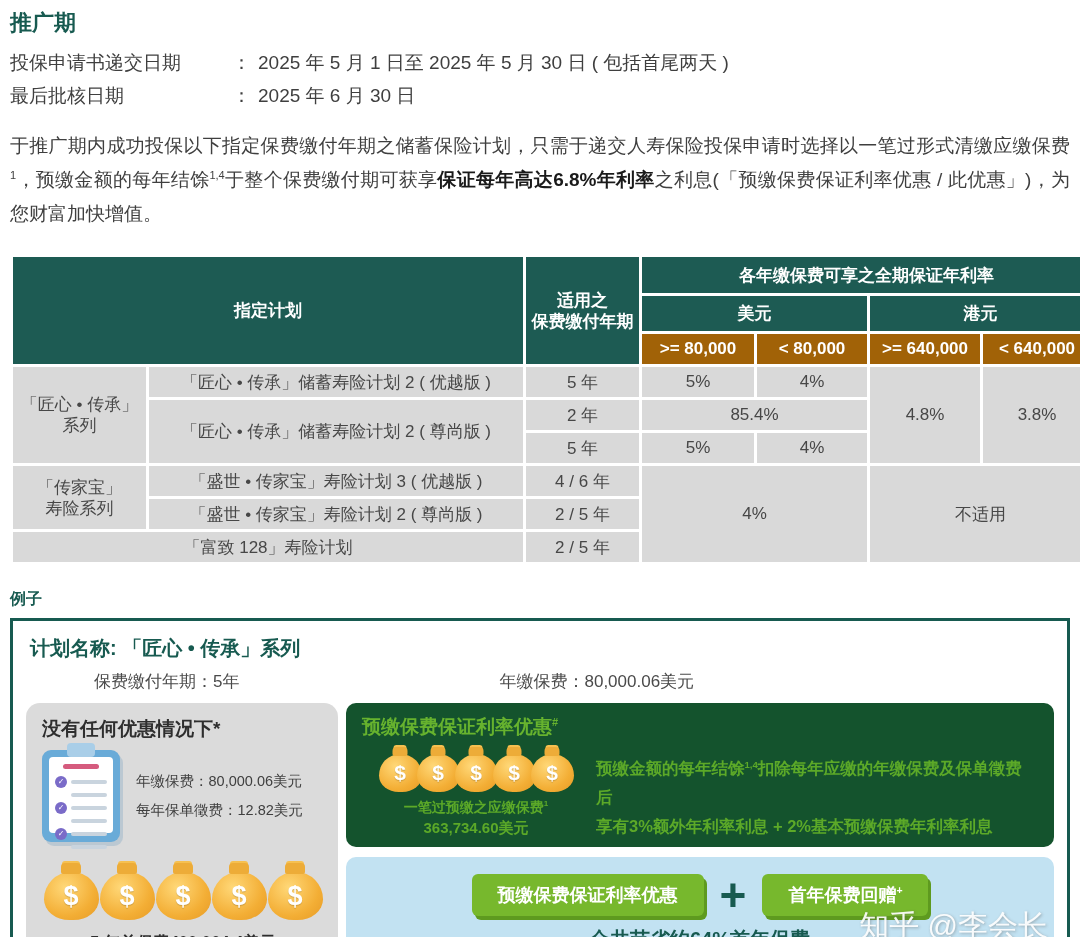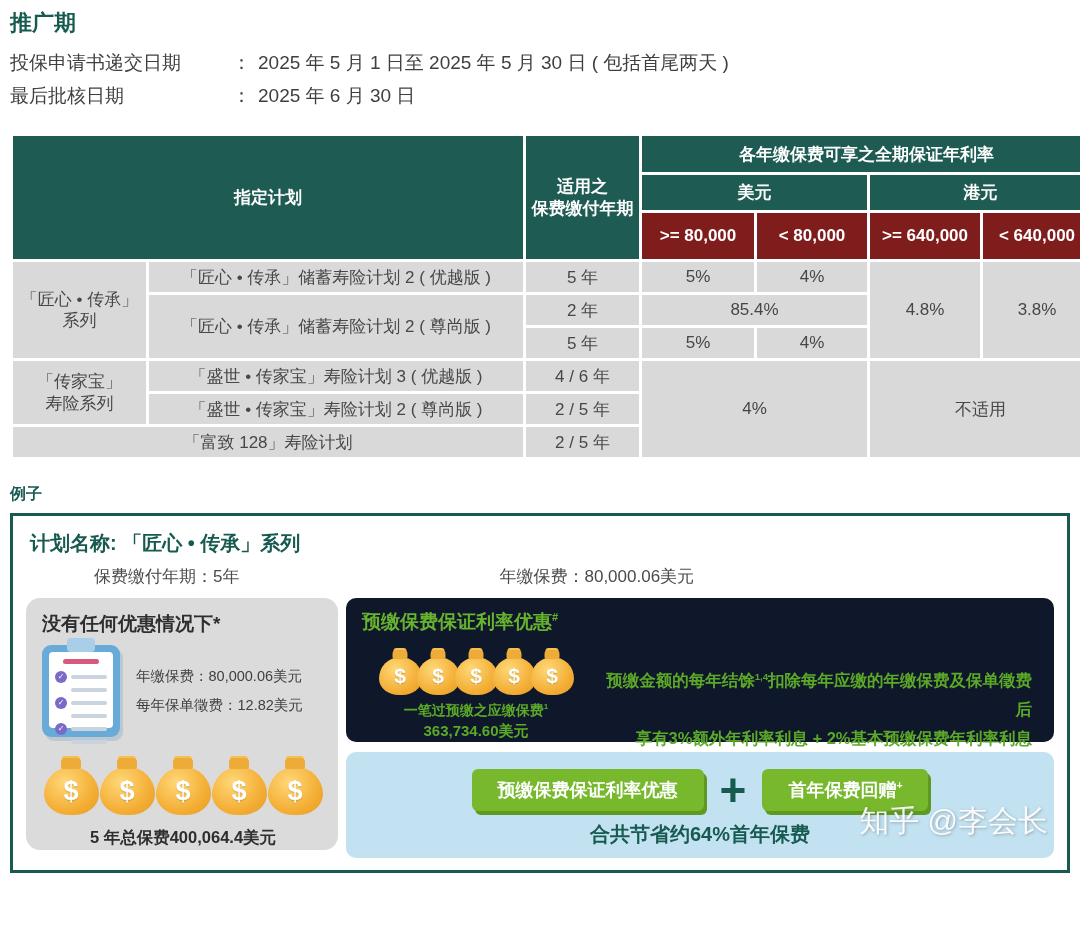--- a/index.html
+++ b/index.html
@@ -21,21 +21,21 @@
   sup { font-size:0.58em; vertical-align:super; line-height:0; }
 
   
   table.rates {
     margin-top:24px; width:1060px;
     border-collapse:separate; border-spacing:3px;
     background:#ffffff; table-layout:fixed;
   }
   table.rates th, table.rates td { text-align:center; vertical-align:middle; padding:2px 4px; }
   th.hdr { background:#1D5B53; color:#ffffff; font-size:17px; font-weight:bold; }
-  th.sub { background:#7f1d1d; color:#ffffff; font-size:17px; font-weight:bold; height:46px; }
+  th.sub { background:#a16207; color:#ffffff; font-size:17px; font-weight:bold; height:30px; }
   td.cell { background:#D9D9D9; color:#474747; font-size:17px; height:30px;margin-left:24px; }
   tr.hrow1 th { height:36px; }
   tr.hrow2 th { height:35px; }
   .two-line span { display:block; line-height:1.25; }
 
   
   .example-title { font-size:16px; font-weight:bold; color:#175A50; margin:24px 0 8px 0; }
   .example-box {
     width:1060px; border:3px solid #175A50; background:#ffffff;
     padding:10px 13px 12px 13px;
@@ -84,29 +84,29 @@
   .bag.small { width:43px; height:38px; margin-top:8px; }
   .bag.small::after { font-size:21px; }
   .bag.small::before { width:15px; height:9px; top:-7px; }
   .bags.tight { gap:0; }
   .bags.tight .bag + .bag { margin-left:-5px; }
 
   .no-offer-total { text-align:center; font-size:16.5px; font-weight:bold; color:#2e2e2e; margin-top:12px; }
 
   
   .right-col { flex:1; display:flex; flex-direction:column; }
-  .green-panel { background:#0f172a; border-radius:10px; padding:11px 16px 10px 16px; height:144px; }
+  .green-panel { background:#14532d; border-radius:10px; padding:11px 16px 10px 16px; height:144px; }
   .green-title { font-size:19px; font-weight:bold; color:#67B32E; }
   .green-row { display:flex; align-items:center; margin-top:0px; }
   .bags-col { flex:0 0 228px; text-align:center; }
   .bags-col .bags { margin-top:2px; justify-content:center; }
   .green-caption { font-size:14px; font-weight:bold; color:#5CA928; margin-top:7px; }
   .green-amount { font-size:15px; font-weight:bold; color:#5CA928; margin-top:2px; }
-  .green-desc { flex:1; text-align:right; font-size:16.5px; font-weight:bold; color:#5CA928;
-    line-height:1.75; padding:0 6px; margin-top:31px; }
+  .green-desc { flex:1; text-align:left; font-size:16.5px; font-weight:bold; color:#5CA928;
+    line-height:1.75; padding:0 6px; margin-top:14px; }
 
   .blue-panel { position:relative; background:#C2E2F2; border-radius:10px; margin-top:10px;
     padding:17px 16px 10px 16px; flex:1; }
   .btn-row { display:flex; align-items:center; justify-content:center; gap:16px; }
   .promo-btn { background:#77B82D; color:#ffffff; font-size:18px; font-weight:bold;
     border:none; border-radius:6px; padding:9px 26px; box-shadow:3px 4px 0 #5E9A1F;
     font-family:inherit; white-space:nowrap; }
   .plus-sign { font-size:46px; font-weight:bold; color:#175A50; line-height:0.8; }
   .save-text { text-align:center; font-size:20px; font-weight:bold; color:#175A50; margin-top:10px; }
   .watermark { position:absolute; right:6px; bottom:16px; font-size:30px;
@@ -122,20 +122,21 @@
     <div class="date-row">
       <span class="date-label">投保申请书递交日期</span>
       <span class="date-colon">：</span>
       <span>2025 年 5 月 1 日至 2025 年 5 月 30 日 ( 包括首尾两天 )</span>
     </div>
     <div class="date-row">
       <span class="date-label">最后批核日期</span>
       <span class="date-colon">：</span>
       <span>2025 年 6 月 30 日</span>
     </div>
+    <p class="intro"><span>于推广期内成功投保以下指定保费缴付年期之储蓄保险计划，只需于递交人寿保险投保申请时选择以一笔过形式清缴应缴保费</span><sup>1</sup><span>，预缴金额的每年结馀</span><sup>1,4</sup><span>于整个保费缴付期可获享</span><strong>保证每年高达6.8%年利率</strong><span>之利息(「预缴保费保证利率优惠 / 此优惠」)，为您财富加快增值。</span></p>
   </section>
 
   <table class="rates">
     <colgroup>
       <col style="width:133px">
         <col style="width:374px">
         <col style="width:113px">
       <col style="width:112px">
         <col style="width:110px">
         <col style="width:110px">

